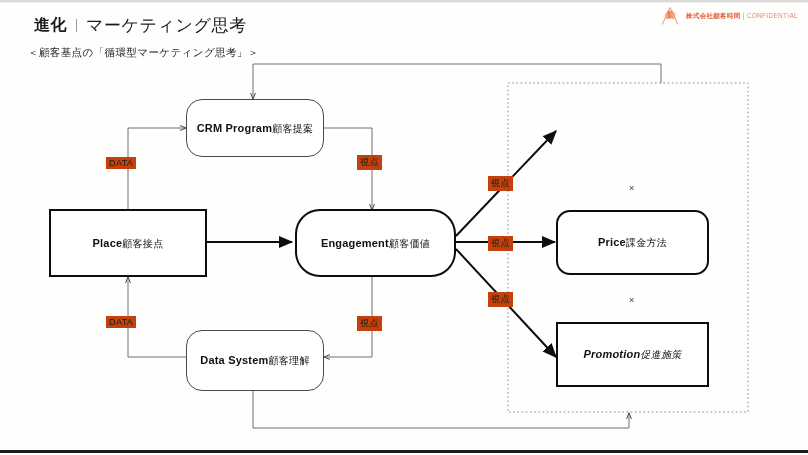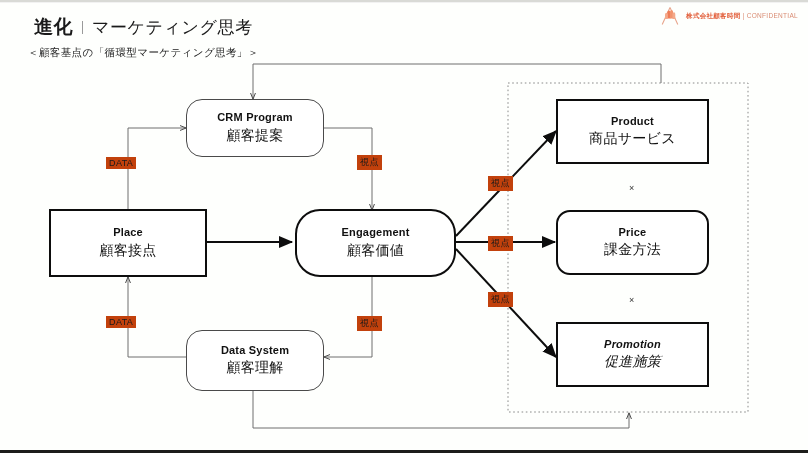--- a/index.html
+++ b/index.html
@@ -14,40 +14,40 @@
   .slide{position:absolute;inset:0;background:#fefffd;}
 
   
   .top-strip{position:absolute;top:0;left:0;width:808px;height:3px;background:#f2f2f2;}
   .top-strip-dark{position:absolute;top:0;left:0;width:808px;height:2px;background:#d9dad6;}
   .bottom-rule{position:absolute;left:0;top:450px;width:808px;height:3px;background:#1d1d1b;}
   .bottom-band{position:absolute;left:0;top:453px;width:808px;height:2px;background:#ffffff;}
 
   
   .header{position:absolute;left:34px;top:14px;display:flex;align-items:center;gap:9px;}
-  .header .title{font-size:19px;font-weight:600;letter-spacing:.5px;color:#1a1a1a;}
+  .header .title{font-size:16px;font-weight:600;letter-spacing:.5px;color:#1a1a1a;}
   .header .divider{width:1px;height:13px;background:#9a9a9a;}
   .header .subtitle{font-size:17px;color:#1a1a1a;letter-spacing:.6px;}
 
   .sub-heading{position:absolute;left:28px;top:46px;font-size:10.5px;letter-spacing:.4px;color:#1a1a1a;}
 
   
   .brand{position:absolute;right:10px;top:6px;display:flex;align-items:center;gap:5px;}
   .brand-mark{width:22px;height:20px;flex:0 0 auto;}
   .brand-text{font-size:6.5px;letter-spacing:.3px;color:#d98b72;white-space:nowrap;}
   .brand-text .jp{color:#e2603c;font-weight:700;}
 
   
   svg.canvas{position:absolute;left:0;top:0;width:808px;height:455px;}
 
   
-  .node{position:absolute;box-sizing:border-box;display:flex;flex-direction:column;
+  .node{position:absolute;box-sizing:border-box;display:flex;flex-direction:row;
         align-items:center;justify-content:center;background:#ffffff;}
   .node .en{font-size:11px;font-weight:700;letter-spacing:.2px;line-height:1.35;color:#111;}
-  .node .jp{font-size:14px;letter-spacing:.3px;line-height:1.5;color:#111;}
+  .node .jp{font-size:10px;letter-spacing:.3px;line-height:1.5;color:#111;}
   .node.hard{border:2.2px solid #0d0d0d;}
   .node.round{border:1px solid #4a4a4a;border-radius:16px;}
 
   
   .edge-label{position:absolute;font-size:9px;letter-spacing:.4px;color:#1a1a1a;
               background:#c2410c;padding:1px 3px;white-space:nowrap;}
   .times{position:absolute;font-size:9px;color:#333;}
 </style>
 </head>
 <body>
@@ -123,24 +123,20 @@
   <div class="node hard" style="left:295px;top:209px;width:161px;height:68px;border-radius:25px;">
     <span class="en">Engagement</span>
     <span class="jp">顧客価値</span>
   </div>
 
   <div class="node round" style="left:186px;top:330px;width:138px;height:61px;">
     <span class="en">Data System</span>
     <span class="jp">顧客理解</span>
   </div>
 
-  <div class="node hard" style="left:556px;top:99px;width:153px;height:65px;">
-    <span class="en">Product</span>
-    <span class="jp">商品サービス</span>
-  </div>
 
   <div class="node hard" style="left:556px;top:210px;width:153px;height:65px;border-radius:14px;">
     <span class="en">Price</span>
     <span class="jp">課金方法</span>
   </div>
 
   <div class="node hard" style="left:556px;top:322px;width:153px;height:65px;font-style:italic;">
     <span class="en">Promotion</span>
     <span class="jp">促進施策</span>
   </div>

